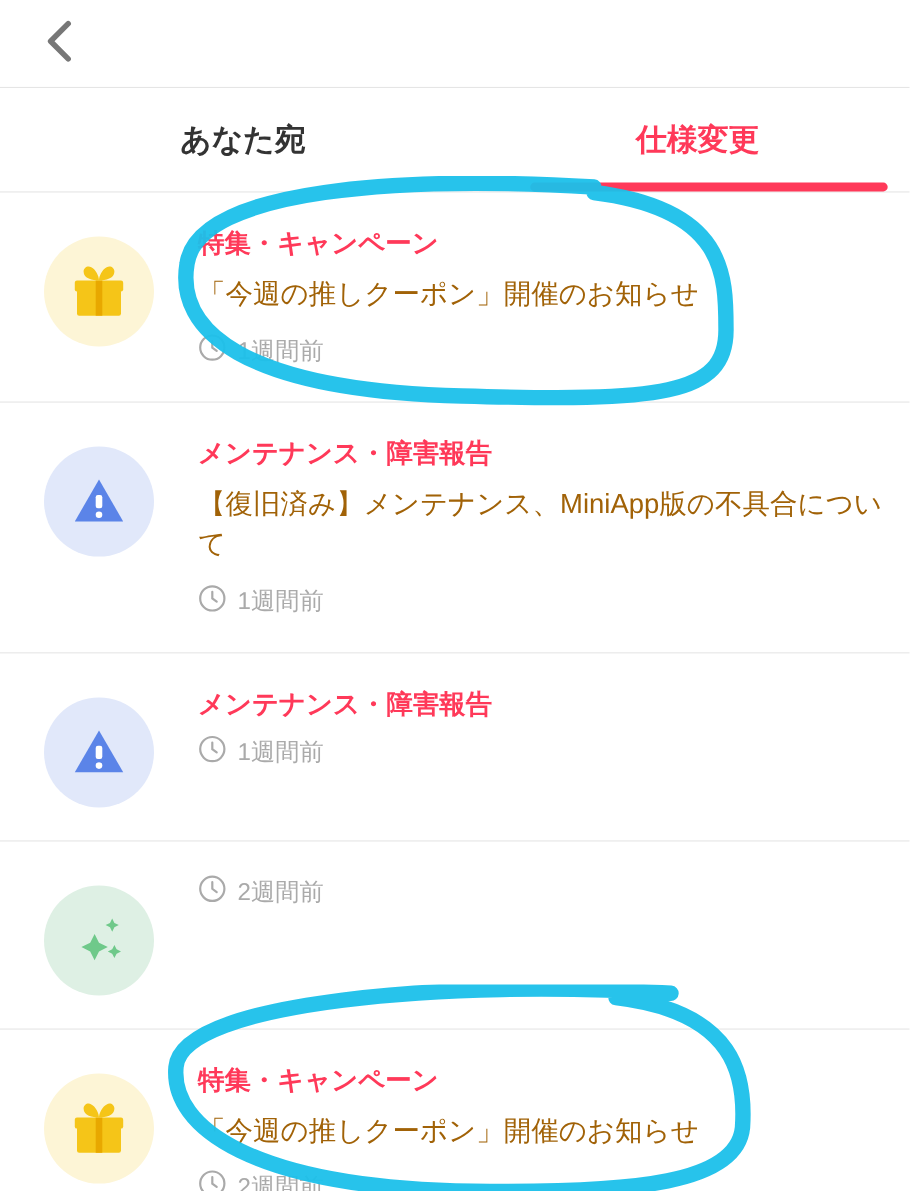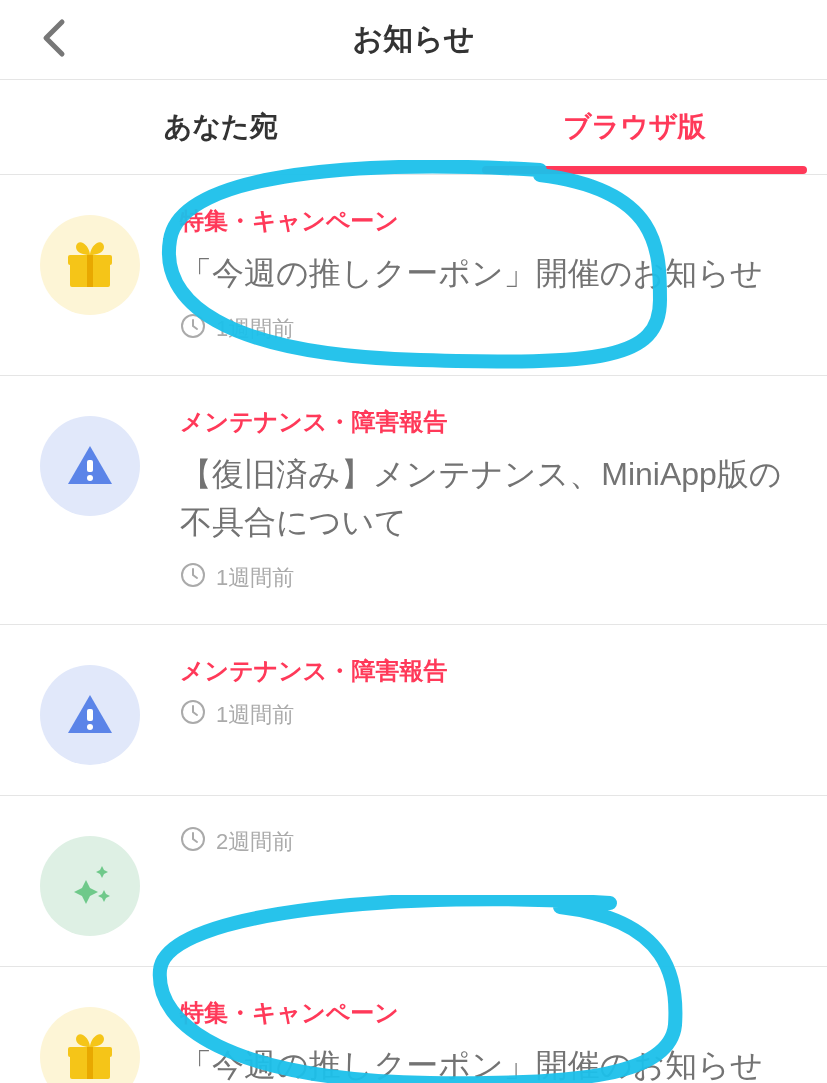--- a/index.html
+++ b/index.html
@@ -81,22 +81,22 @@
     .icon-feature { background: #def0e4; }
 
     .content { flex: 1; min-width: 0; }
     .cat {
       font-size: 24px;
       font-weight: 600;
       color: #ff3959;
       margin-bottom: 12px;
     }
     .msg {
-      font-size: 32px;
-      color: #737373;
+      font-size: 25px;
+      color: #a16207;
       line-height: 1.5;
       margin-bottom: 16px;
     }
     .meta {
       display: flex;
       align-items: center;
       color: #aaa;
       font-size: 22px;
     }
     .meta svg { margin-right: 10px; }
@@ -108,26 +108,25 @@
   </style>
 </head>
 <body>
 
 <div class="header">
   <div class="back-btn">
     <svg width="28" height="40" viewBox="0 0 28 40">
       <polyline points="22,4 6,20 22,36" fill="none" stroke="#777" stroke-width="5" stroke-linecap="round" stroke-linejoin="round"></polyline>
     </svg>
   </div>
-  <div class="title">お知らせ</div>
 </div>
 
 <div class="tabs">
   <div class="tab">あなた宛</div>
-  <div class="tab active">ブラウザ版</div>
+  <div class="tab active">仕様変更</div>
 </div>
 
 <div class="list" id="list">
     <div class="item">
     <div class="icon-wrap icon-gift">
         <svg width="56" height="56" viewBox="0 0 56 56">
           <g fill="#f5c518">
             <rect x="8" y="26" width="40" height="24" rx="2"></rect>
             <rect x="6" y="18" width="44" height="10" rx="2"></rect>
             <rect x="25" y="18" width="6" height="32" fill="#e8a800"></rect>

